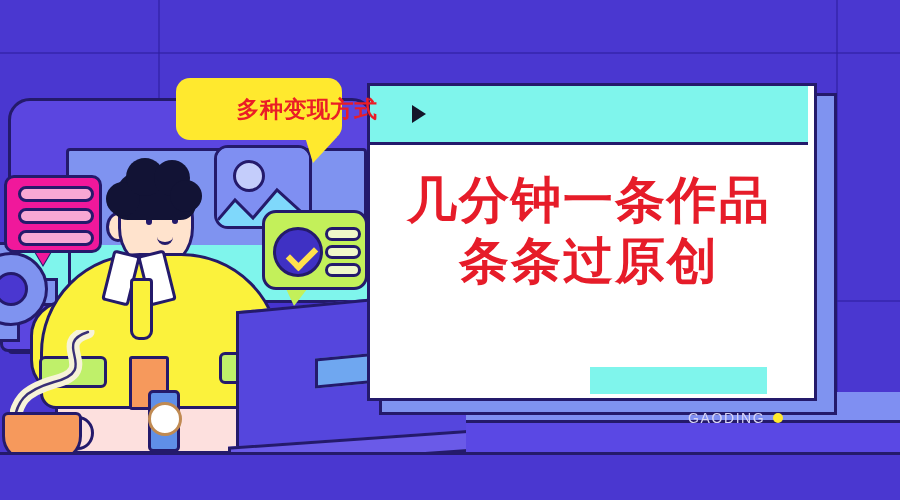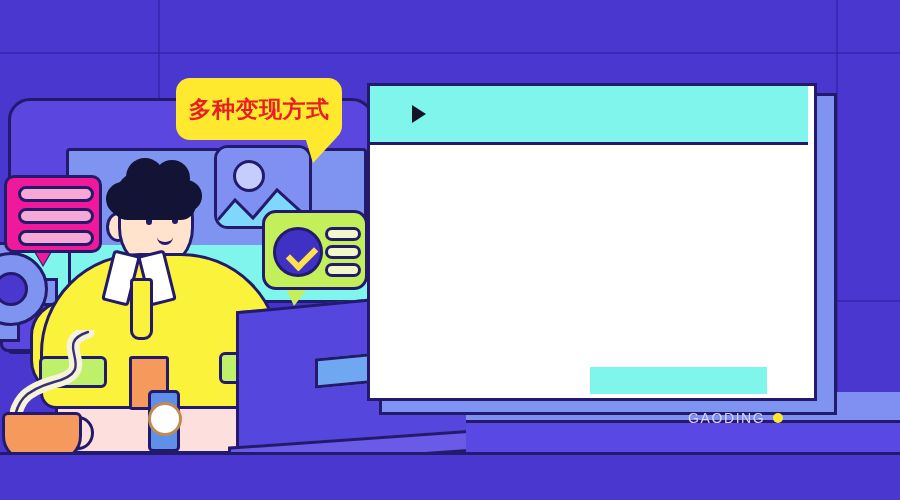--- a/index.html
+++ b/index.html
@@ -88,20 +88,21 @@
   .bubble-yellow-tail{
     left:305px;top:137px;width:0;height:0;
     border-left:8px solid transparent;border-right:24px solid transparent;
     border-top:26px solid #ffe92e;
   }
   .bubble-yellow-text{
     left:176px;top:78px;width:166px;height:62px;
     display:flex;align-items:center;justify-content:center;
     color:#ea1d26;font-weight:bold;font-size:23px;letter-spacing:.5px;
     white-space:nowrap;
+    padding-left:48px;
   }
 
   
   .head{left:118px;top:178px;width:70px;height:84px;background:#ffe3cd;border:3px solid #241a6b;border-radius:34px/40px;}
   .ear{position:absolute;width:18px;height:24px;background:#ffe3cd;border:3px solid #241a6b;border-radius:50%;}
   .hair{left:112px;top:168px;width:84px;height:52px;background:#121335;border-radius:42px 42px 18px 18px;}
   .hair-lump{position:absolute;background:#121335;border-radius:50%;}
   .brow{position:absolute;width:16px;height:4px;background:#241a6b;border-radius:3px;}
   .eye{position:absolute;width:6px;height:10px;background:#241a6b;border-radius:3px;}
   .mouth{position:absolute;width:16px;height:9px;border-bottom:3px solid #241a6b;border-radius:0 0 10px 10px;}
@@ -281,20 +282,24 @@
   <div class="abs desk-band"></div>
   <div class="abs desk-front"></div>
 
   <div class="abs card-shadow"></div>
   <div class="abs card"></div>
 
   <div class="abs card-head">
     <div class="card-head-tri"></div>
   </div>
 
+  <div class="abs card-main">
+    <div class="card-line">几分钟一条作品</div>
+    <div class="card-line">条条过原创</div>
+  </div>
 
   <div class="abs card-cyan-bar"></div>
 
   <div class="abs bubble-yellow-tail"></div>
   <div class="abs bubble-yellow"></div>
   <div class="abs bubble-yellow-text">多种变现方式</div>
 
   <div class="abs watermark">
     <span class="watermark-text">GAODING</span>
     <span class="watermark-dot"></span>

